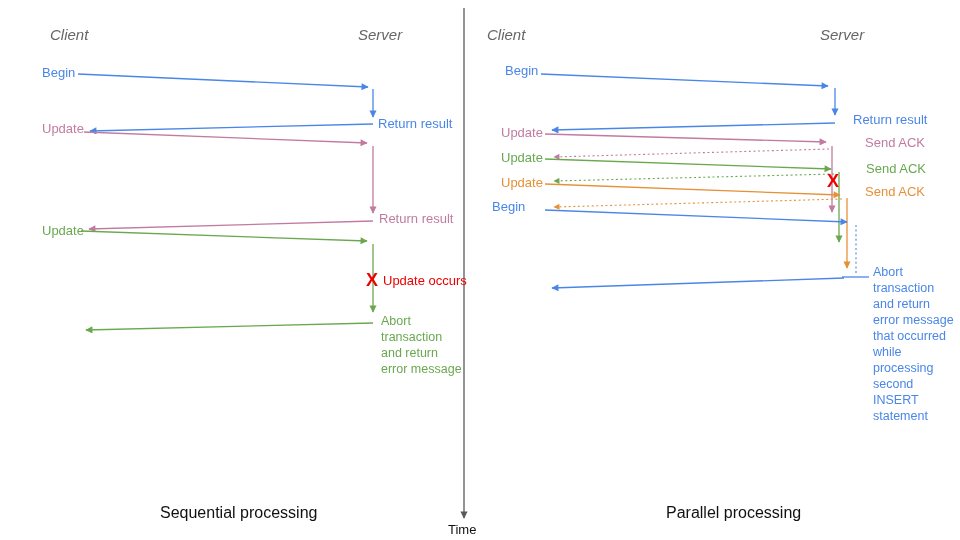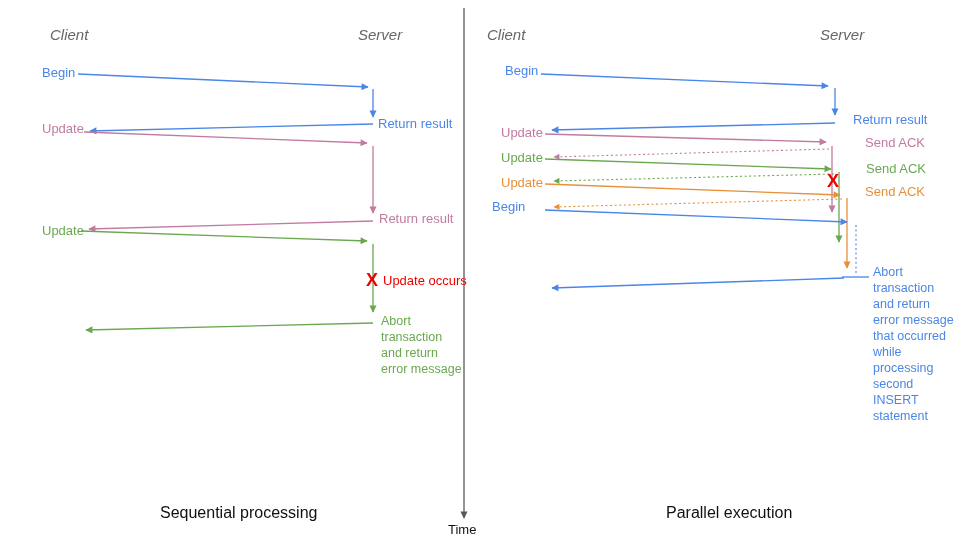--- a/index.html
+++ b/index.html
@@ -103,17 +103,17 @@
   <div class="lbl note c-blue" style="left:873px;top:264px;">Abort
 transaction
 and return
 error message
 that occurred
 while
 processing
 second
 INSERT
 statement</div>
-  <div class="lbl cap" style="left:666px;top:504px;">Parallel execution</div>
+  <div class="lbl cap" style="left:666px;top:504px;">Parallel processing</div>
 
   <div class="lbl c-axis" style="left:448px;top:523px;">Time</div>
 
 </div>
 
 </body></html>

